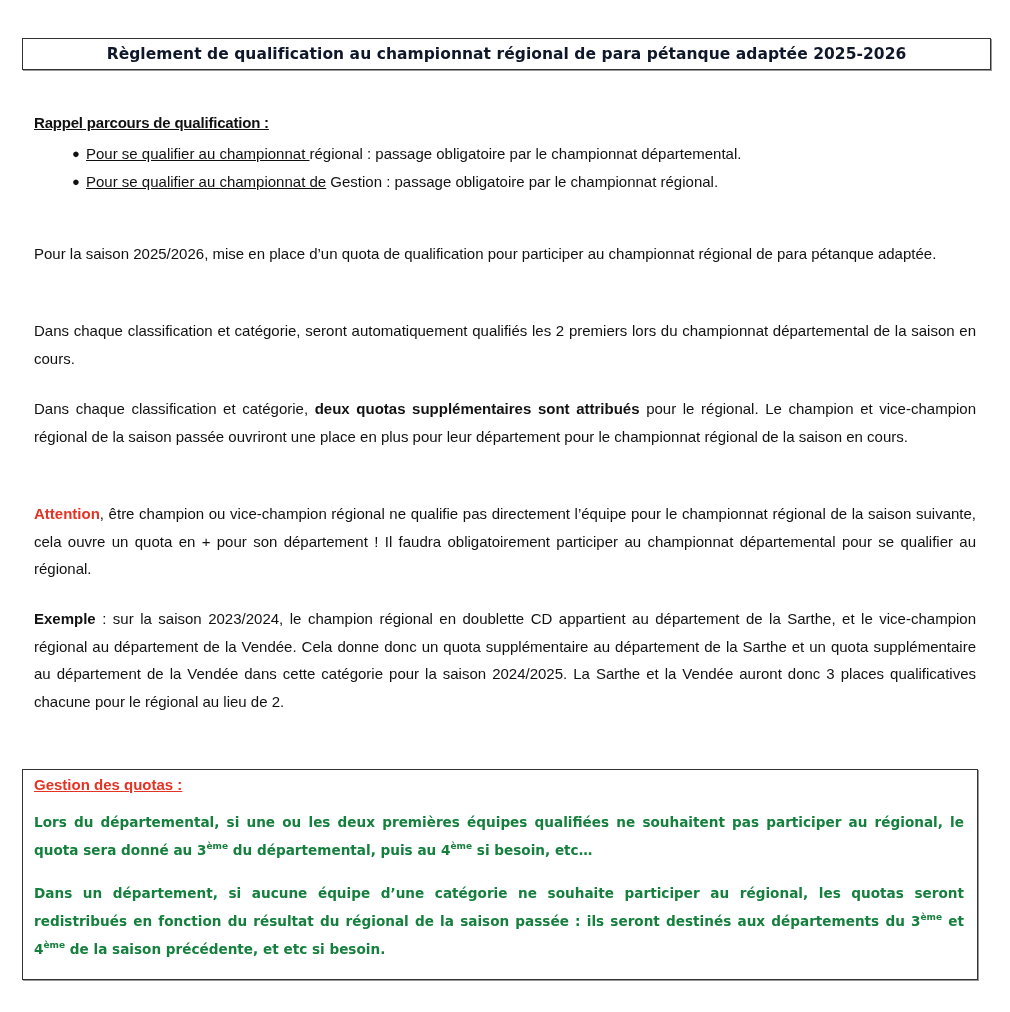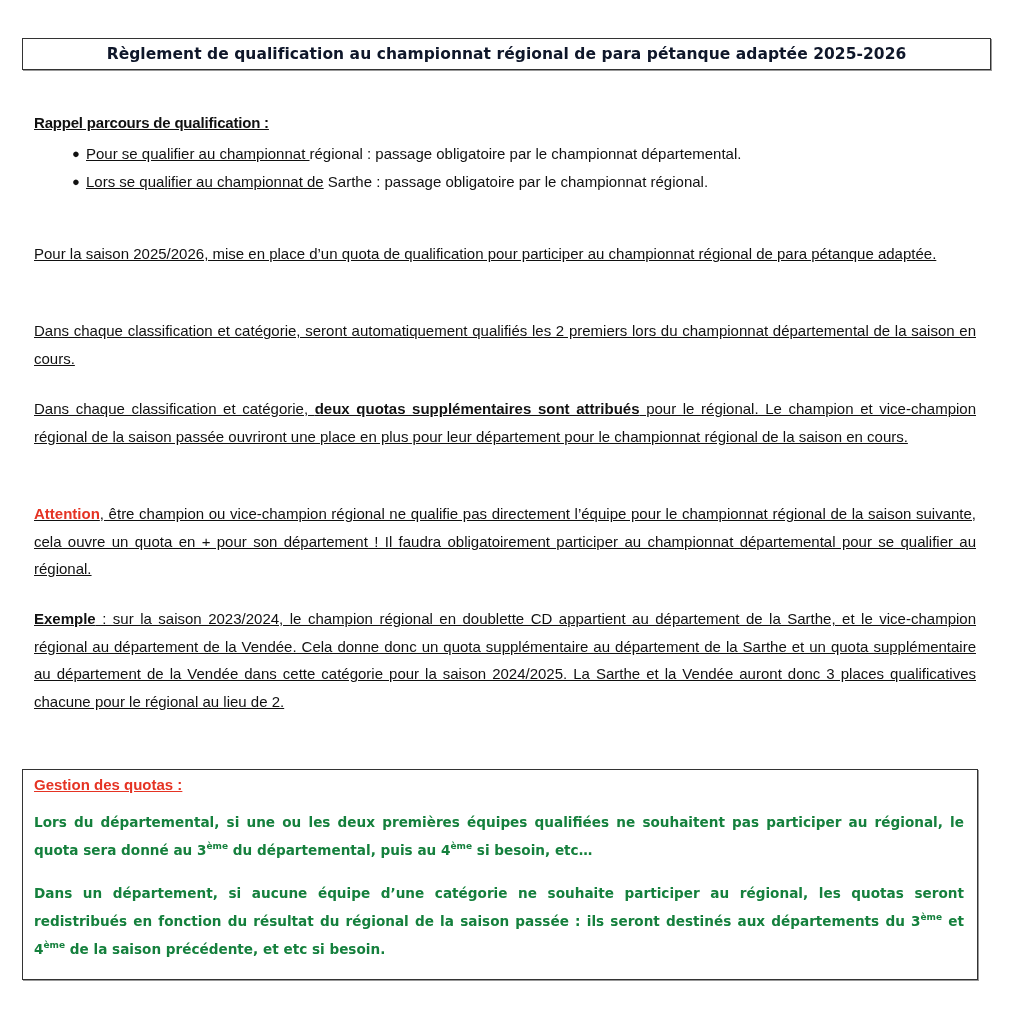--- a/index.html
+++ b/index.html
@@ -78,21 +78,20 @@
       text-decoration: underline;
     }
     .para {
       position: absolute;
       left: 34px;
       width: 942px;
       font-size: 15px;
       line-height: 27.5px;
       text-align: justify;
       margin: 0;
-      text-decoration: underline;
     }
     .bold { font-weight: bold; }
     .red { color: #e53323; }
     .quota-box {
       position: absolute;
       left: 22px;
       top: 769px;
       width: 956px;
       height: 211px;
       border: 1.5px solid #333;
@@ -137,21 +136,21 @@
 
   <div class="section-heading">Rappel parcours  de qualification :</div>
 
   <ul class="bullets">
     <li>
       <span class="bullet-dot">●</span>
       <span class="u">Pour se qualifier au championnat </span><span>régional : passage obligatoire par le championnat départemental.</span>
     </li>
     <li>
       <span class="bullet-dot">●</span>
-      <span class="u">Lors se qualifier au championnat  de</span><span> Sarthe : passage obligatoire  par le championnat régional.</span>
+      <span class="u">Pour se qualifier au championnat  de</span><span> Gestion : passage obligatoire  par le championnat régional.</span>
     </li>
   </ul>
 
   <p class="para" style="top:240px;">Pour la saison 2025/2026, mise en place d’un quota de qualification pour participer au championnat régional de para pétanque adaptée.</p>
 
   <p class="para" style="top:317px;">Dans chaque classification et catégorie, seront automatiquement  qualifiés les 2 premiers lors du championnat départemental  de la saison en cours.</p>
 
   <p class="para" style="top:500px;"><span class="red bold">Attention</span><span>, être champion ou vice-champion régional ne qualifie pas directement l’équipe pour le championnat  régional de la saison suivante, cela ouvre un quota en + pour son département ! Il faudra obligatoirement  participer au championnat départemental  pour se qualifier au régional.</span></p>
 
   <p class="para" style="top:395px;"><span>Dans chaque classification et catégorie, </span><span class="bold">deux quotas supplémentaires sont attribués</span><span> pour le régional.  Le champion et vice-champion  régional de la saison passée ouvriront une place en plus pour leur département  pour le championnat  régional de la saison en cours.</span></p>

